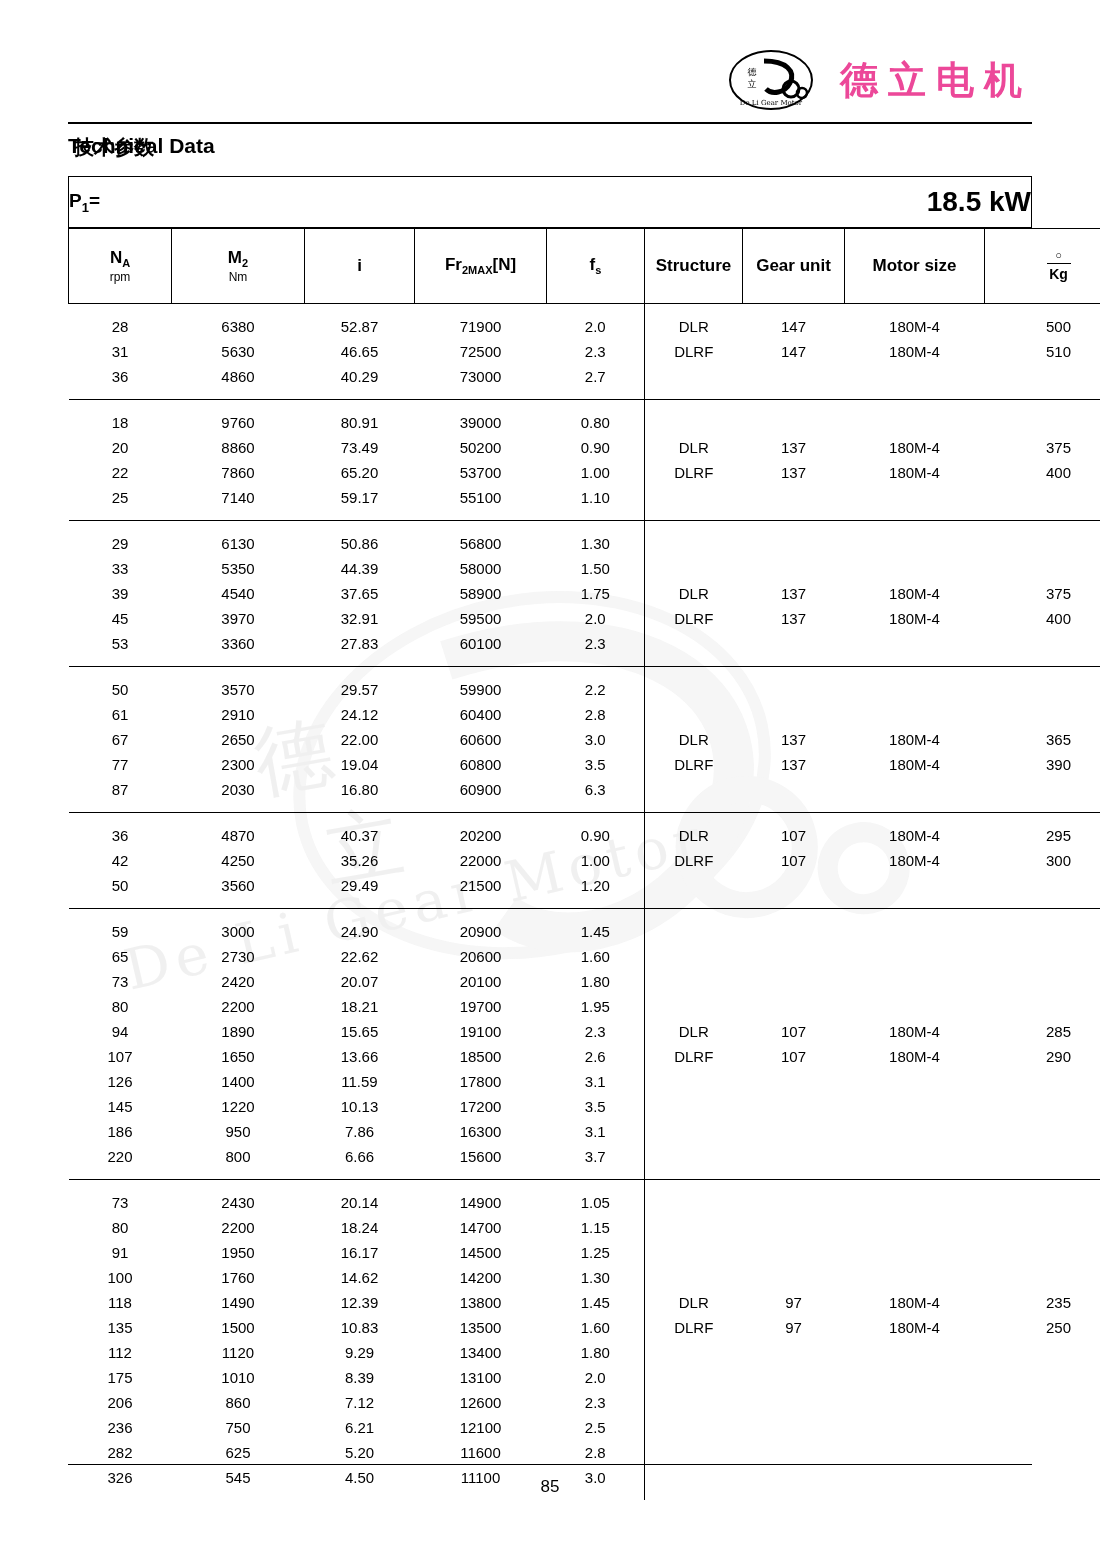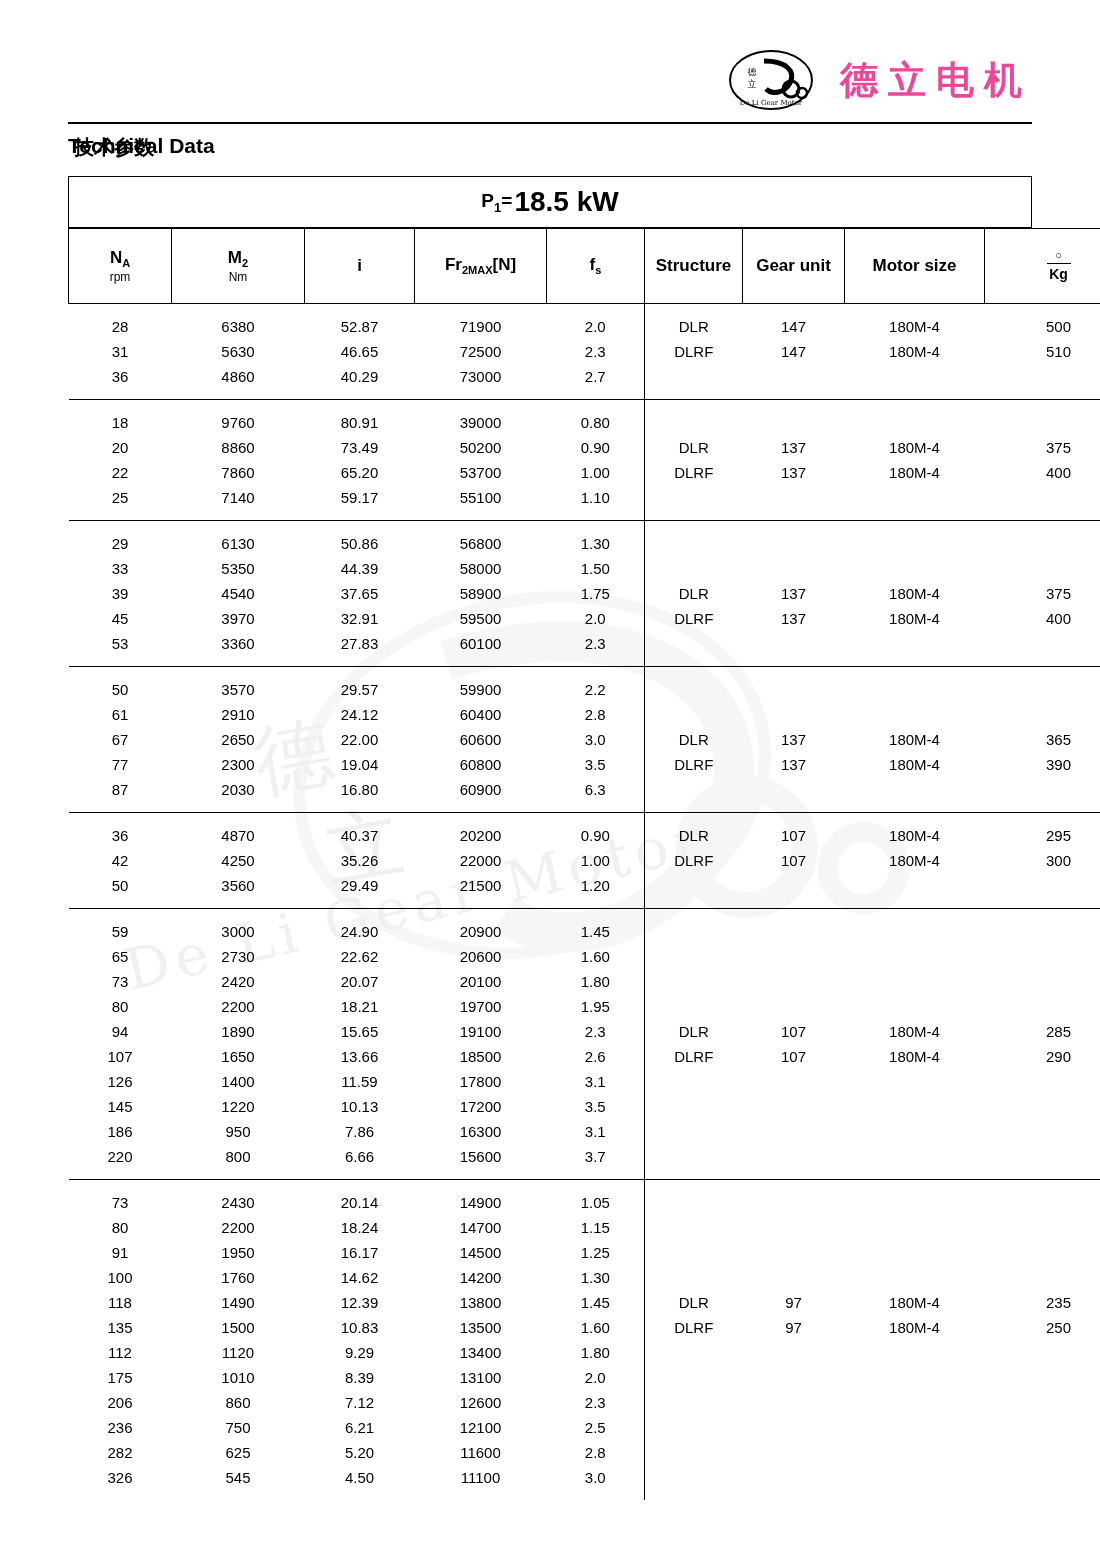--- a/index.html
+++ b/index.html
@@ -77,21 +77,21 @@
     font-size: 21px;
     font-weight: bold;
   }
 
   
   .power-banner {
     border: 1.5px solid #000;
     height: 50px;
     display: flex;
     align-items: center;
-    justify-content: center;
+    justify-content: space-between;
     margin-top: 2px;
   }
   .power-banner .p1 {
     font-size: 19px;
     font-weight: bold;
   }
   .power-banner .p1 sub {
     font-size: 13px;
   }
   .power-banner .val {
@@ -750,14 +750,18 @@
         <path d="M90 40 C290 20, 400 140, 330 250 C275 340, 150 360, 95 300" stroke-width="40"></path>
         <circle cx="345" cy="285" r="58" stroke-width="26"></circle>
         <circle cx="455" cy="330" r="36" stroke-width="20"></circle>
       </g>
       <text x="260" y="270" font-family="DejaVu Sans, sans-serif" font-size="78" fill="#cfcfcf" transform="rotate(-10 260 270)">德</text>
       <text x="330" y="360" font-family="DejaVu Sans, sans-serif" font-size="78" fill="#cfcfcf" transform="rotate(-10 330 360)">立</text>
       <text class="wm-svg-text" x="130" y="470" font-family="DejaVu Serif, serif" font-size="56" fill="#cfcfcf" letter-spacing="6" transform="rotate(-13 130 470)">De Li Gear Motor</text>
     </svg>
   </div>
 
+  <div class="footer">
+    <div class="footer-rule"></div>
+    <div class="page-num">85</div>
+  </div>
 
 </div>
 
 </body></html>

